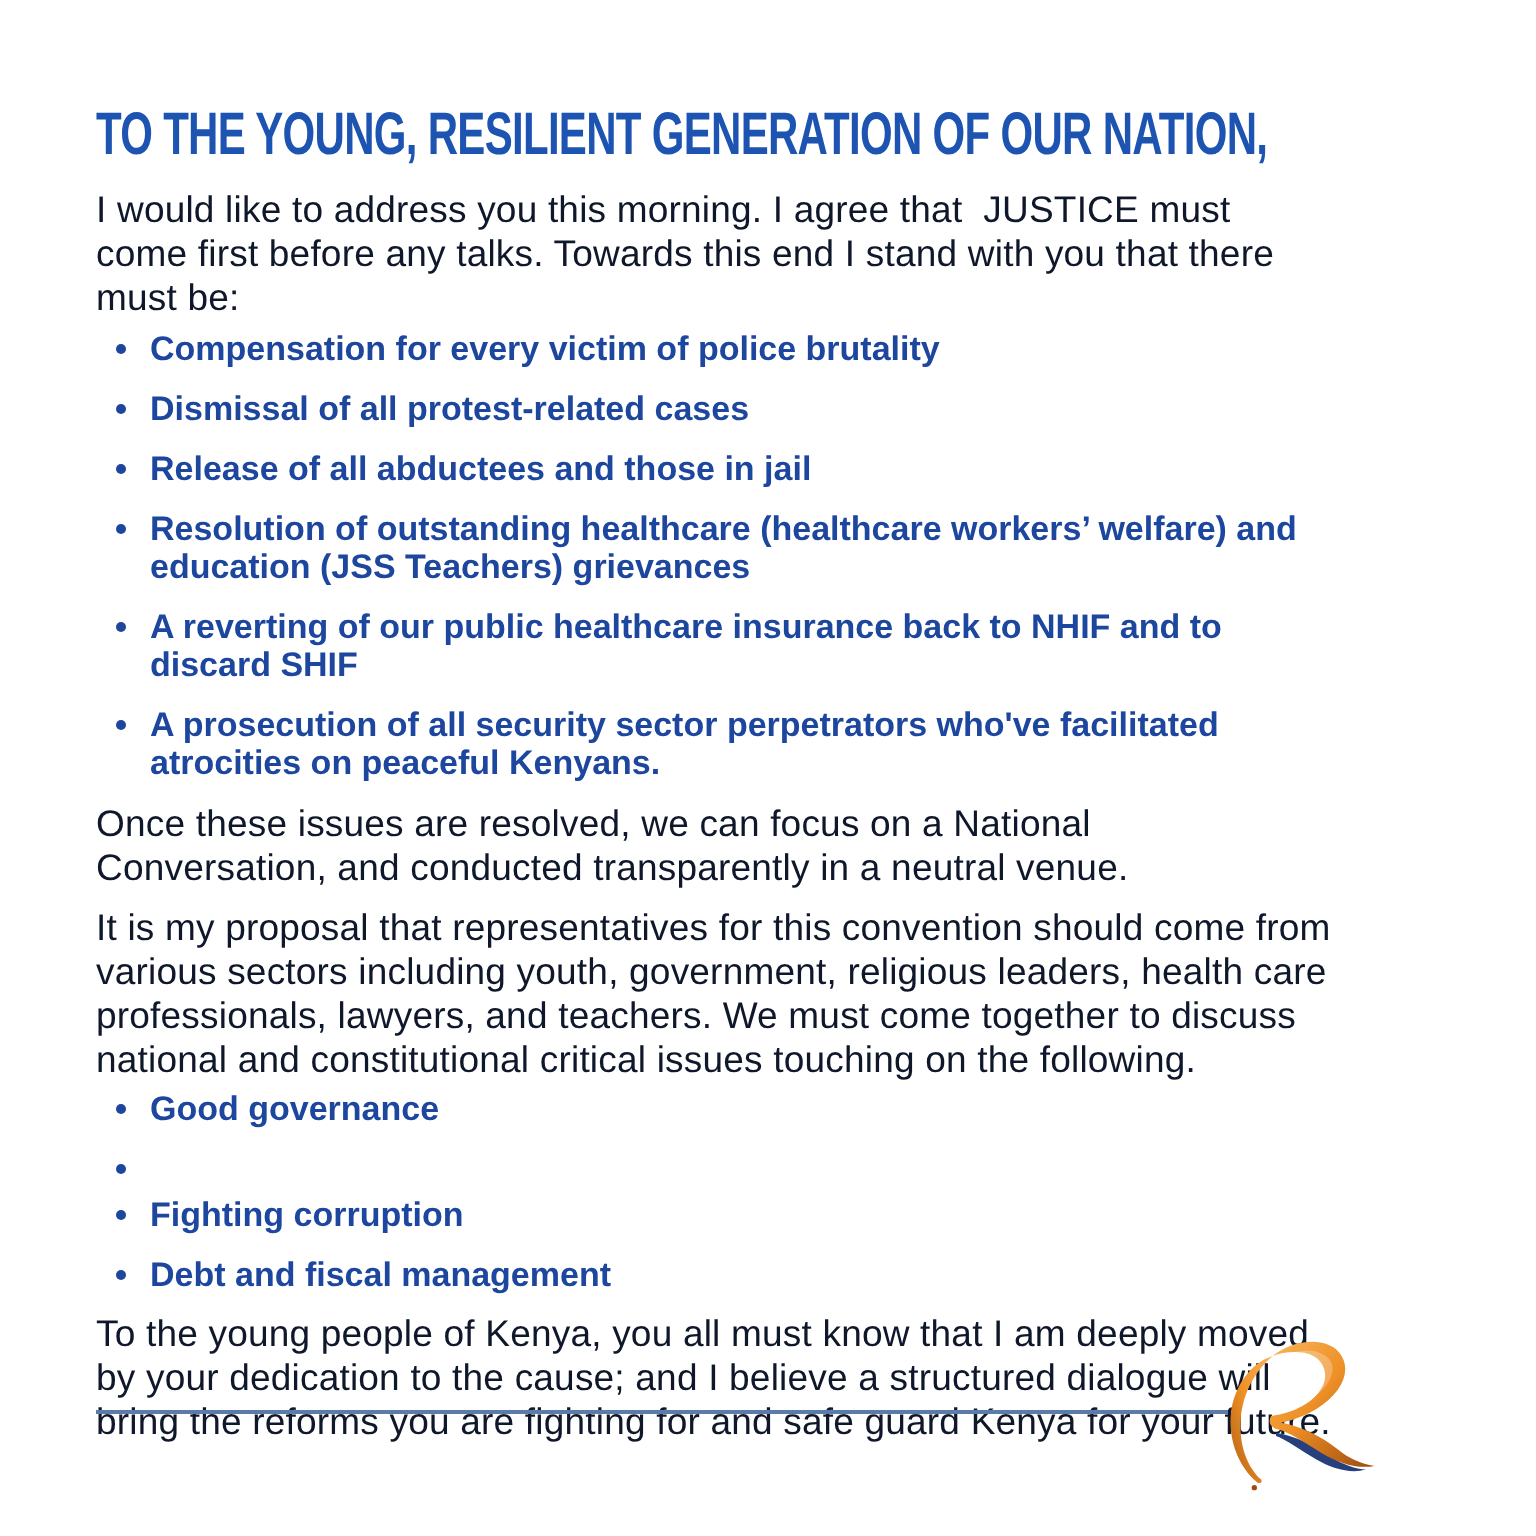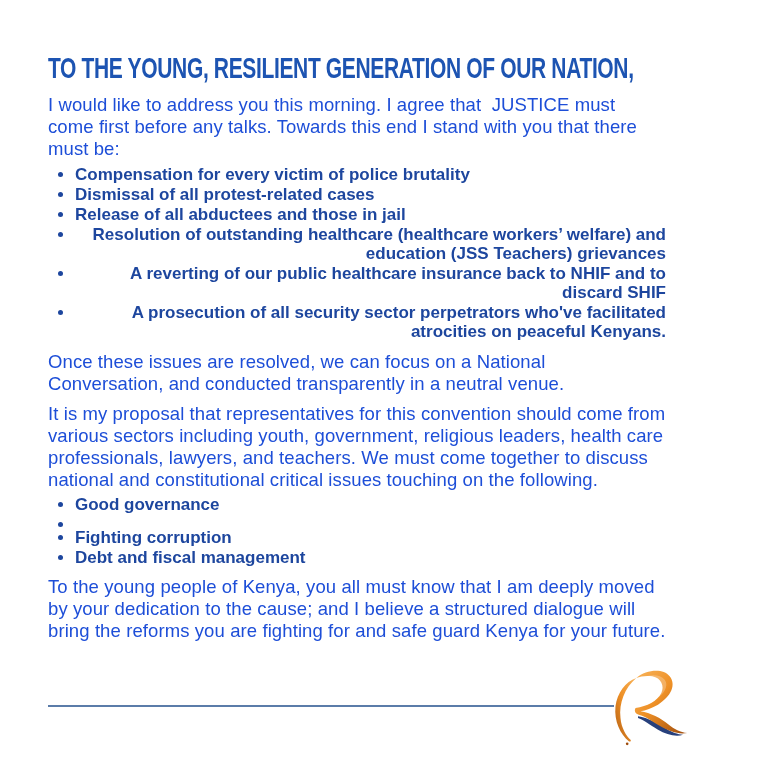--- a/index.html
+++ b/index.html
@@ -26,38 +26,38 @@
     white-space:nowrap;
     transform:scaleX(0.70);
     transform-origin:0 50%;
     margin:0;
   }
   .para{
     margin:10px 0 0 0;
     font-size:18.5px;
     line-height:22px;
     letter-spacing:0.1px;
-    color:#1d4ed8;
+    color:#0f172a;
     white-space:pre-wrap;
   }
   ul.blist{
     list-style:none;
     margin:5px 0 0 0;
     padding:0 0 0 10px;
   }
   ul.blist li{
     display:flex;
     align-items:flex-start;
     font-weight:bold;
     font-size:17px;
     line-height:19px;
     color:#1d469e;
     margin:0;
   }
-  ul.blist li + li{margin-top:1px;text-align:right;}
+  ul.blist li + li{margin-top:11px;}
   .dot{
     flex:none;
     width:5px;height:5px;
     border-radius:50%;
     background:#1d469e;
     margin:7px 12px 0 0;
   }
   .footer-rule{
     position:absolute;
     left:48px;top:705px;

